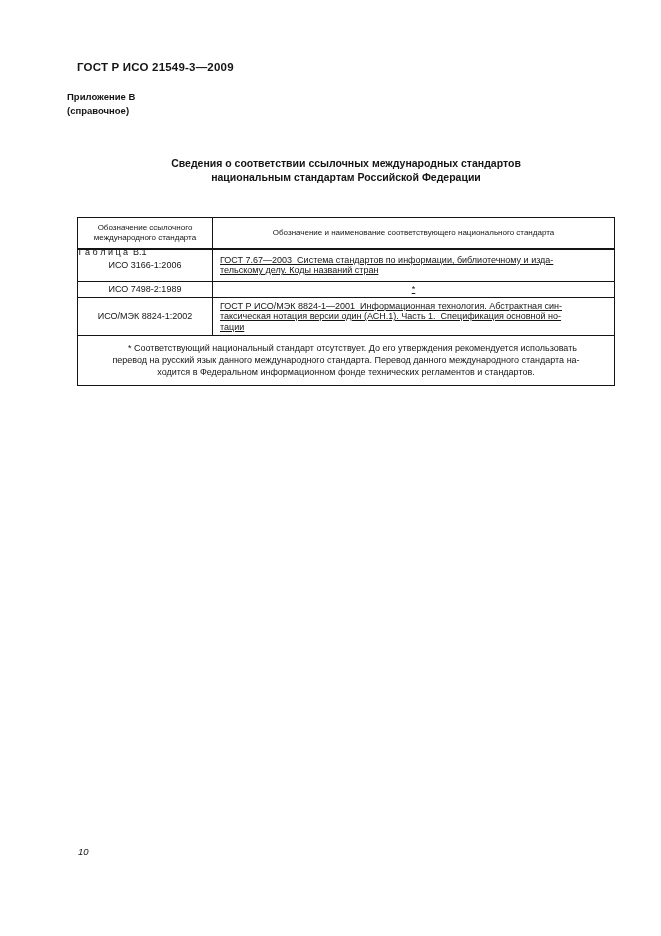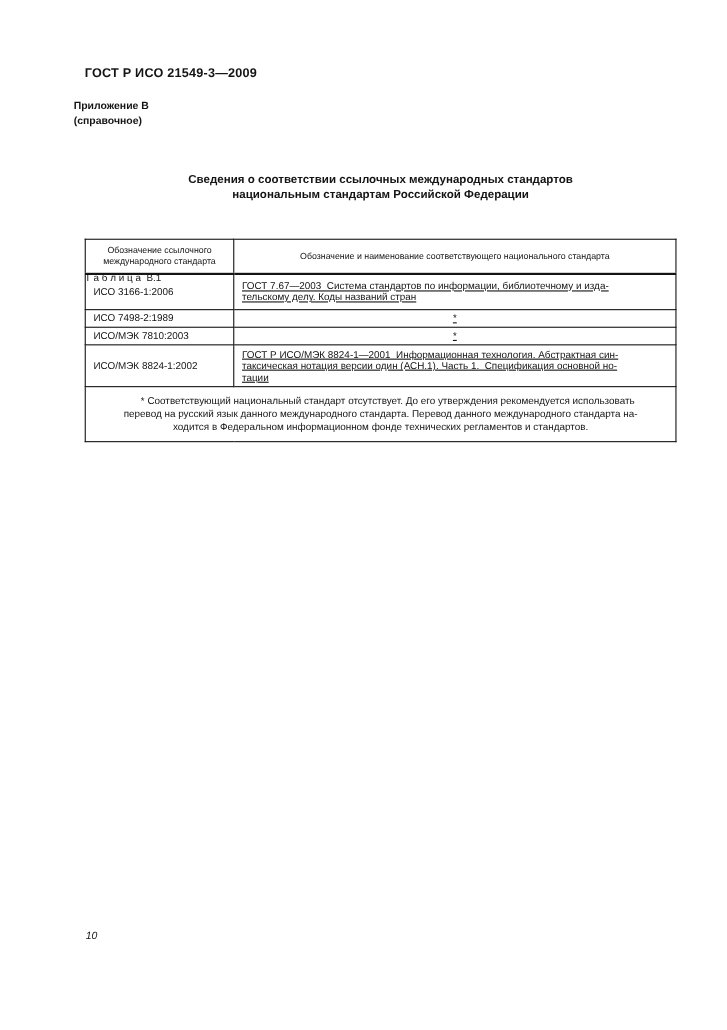--- a/index.html
+++ b/index.html
@@ -74,21 +74,21 @@
     white-space: pre-line;
     padding: 2px 6px;
   }
   .std-table td {
     font-size: 9px;
     line-height: 10.5px;
     vertical-align: middle;
     padding: 2px 7px;
   }
   .col-ref { width: 135px; }
-  td.ref-cell { white-space: pre; }
+  td.ref-cell { text-align: center; white-space: pre; }
   td.nat-cell { text-align: left; white-space: pre-wrap; text-decoration: underline; }
   td.nat-cell.center { text-align: center; white-space: pre; }
   tr.r-head { height: 31px; }
   tr.r-two  { height: 33px; }
   tr.r-one  { height: 16px; margin-top: 19px; }
   tr.r-three{ height: 38px; }
   tr.r-foot { height: 50px; }
   td.footnote-cell {
     font-size: 9px;
     line-height: 12px;
@@ -136,24 +136,20 @@
     <tbody>
       <tr class="r-two">
         <td class="ref-cell">ИСО 3166-1:2006</td>
         <td class="nat-cell">ГОСТ 7.67—2003  Система стандартов по информации, библиотечному и изда-
 тельскому делу. Коды названий стран</td>
       </tr>
       <tr class="r-one">
         <td class="ref-cell">ИСО 7498-2:1989</td>
         <td class="nat-cell center">*</td>
       </tr>
-      <tr class="r-one">
-        <td class="ref-cell">ИСО/МЭК 7810:2003</td>
-        <td class="nat-cell center">*</td>
-      </tr>
       <tr class="r-three">
         <td class="ref-cell">ИСО/МЭК 8824-1:2002</td>
         <td class="nat-cell">ГОСТ Р ИСО/МЭК 8824-1—2001  Информационная технология. Абстрактная син-
 таксическая нотация версии один (АСН.1). Часть 1.  Спецификация основной но-
 тации</td>
       </tr>
       <tr class="r-foot">
         <td class="footnote-cell" colspan="2">* Соответствующий национальный стандарт отсутствует. До его утверждения рекомендуется использовать
 перевод на русский язык данного международного стандарта. Перевод данного международного стандарта на-
 ходится в Федеральном информационном фонде технических регламентов и стандартов.</td>

